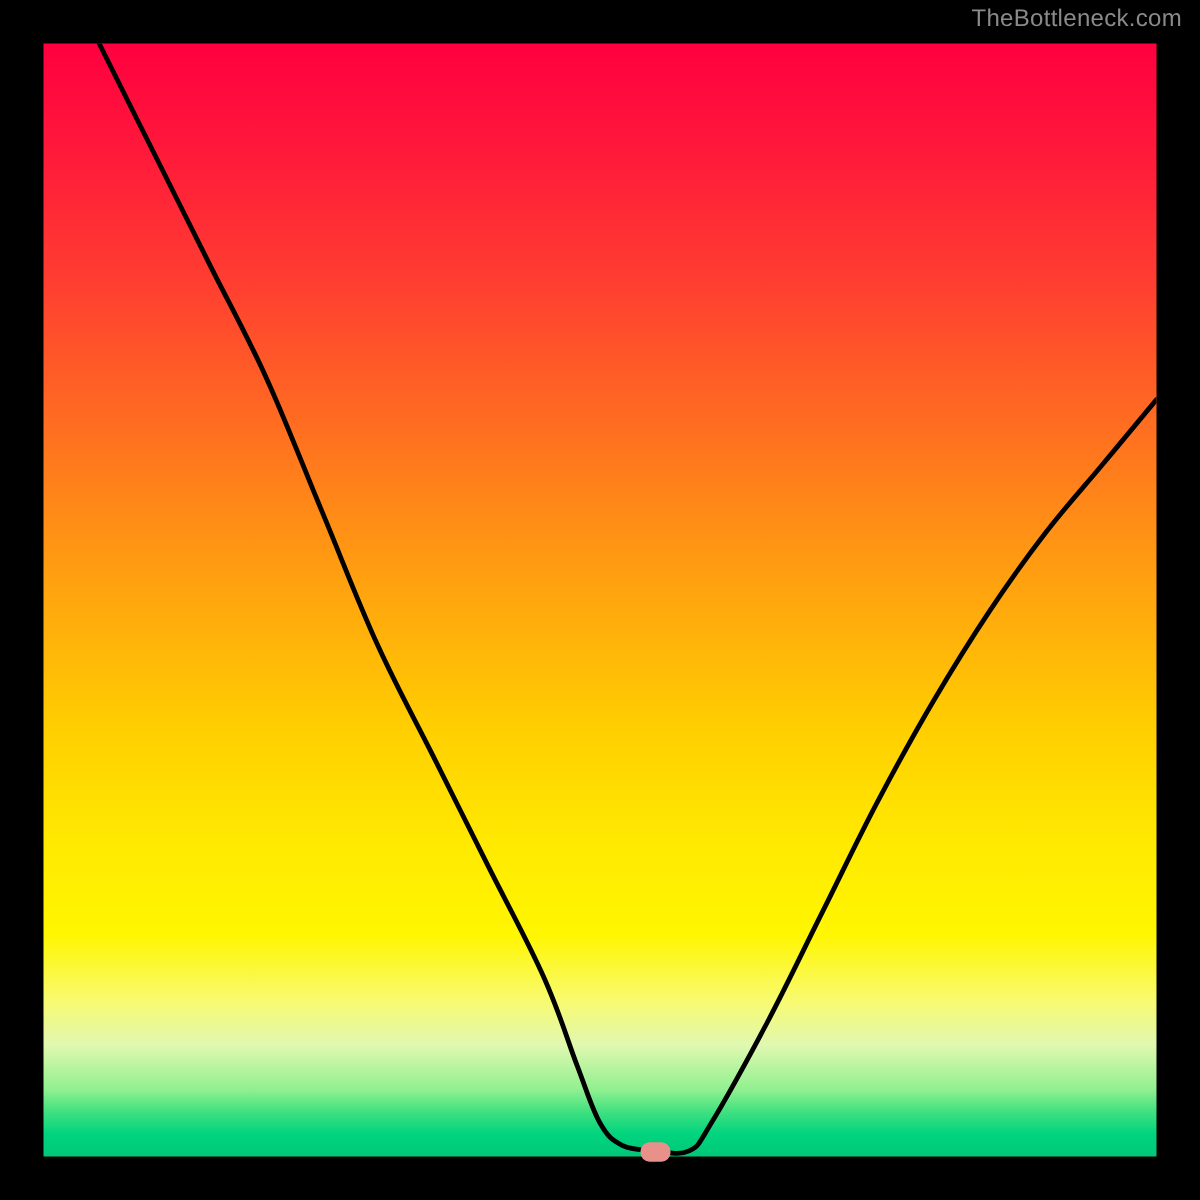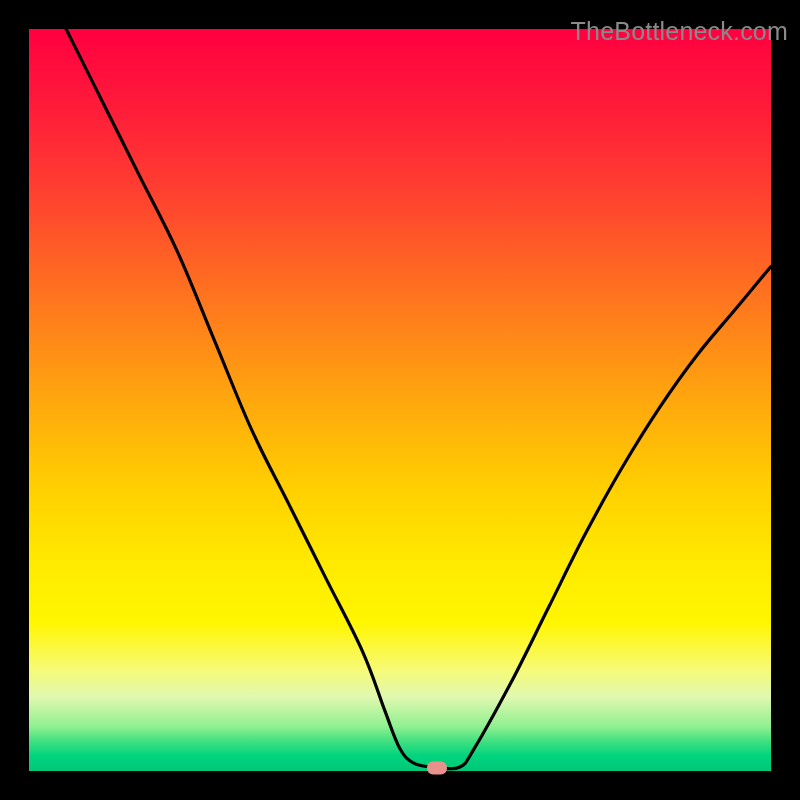--- a/index.html
+++ b/index.html
@@ -49,24 +49,24 @@
   .marker {
     position: absolute;
     width: 20px;
     height: 13px;
     background: #e8918b;
     border-radius: 6px;
     transform: translate(-50%, -50%);
   }
   .watermark {
     position: absolute;
-    top: 17px;
+    top: 4px;
     right: 12px;
     font-family: Arial, Helvetica, sans-serif;
-    font-size: 25px;
+    font-size: 16px;
     color: #8a8a8a;
     letter-spacing: 0.2px;
   }
 </style>
 </head>
 <body>
 <div class="frame">
   <div class="plot">
     <svg class="curve" viewBox="0 0 742 742" preserveAspectRatio="none">
       <path d="M 37.1 0.0 C 43.8 13.4, 60.8 47.5, 74.2 74.2 C 87.6 100.9, 97.9 121.7, 111.3 148.4 C 124.7 175.1, 135.0 193.2, 148.4 222.6 C 161.8 252.0, 172.1 279.6, 185.5 311.6 C 198.9 343.7, 209.2 371.3, 222.6 400.7 C 236.0 430.1, 246.3 448.2, 259.7 474.9 C 273.1 501.6, 283.4 522.4, 296.8 549.1 C 310.2 575.8, 323.2 599.2, 333.9 623.3 C 344.6 647.3, 349.5 665.3, 356.2 682.6 C 362.8 700.0, 365.7 710.4, 371.0 719.7 C 376.3 729.1, 379.2 731.2, 385.8 734.6 C 392.5 737.9, 400.1 737.6, 408.1 738.3 C 416.1 739.0, 423.7 741.6, 430.4 738.3 C 437.0 735.0, 435.9 735.1, 445.2 719.7 C 454.5 704.4, 468.9 678.3, 482.3 653.0 C 495.7 627.6, 506.0 605.5, 519.4 578.8 C 532.8 552.0, 543.1 529.9, 556.5 504.6 C 569.9 479.2, 580.2 460.5, 593.6 437.8 C 607.0 415.1, 617.3 398.5, 630.7 378.4 C 644.1 358.4, 654.4 343.8, 667.8 326.5 C 681.2 309.1, 691.5 298.0, 704.9 282.0 C 718.3 265.9, 735.3 245.5, 742.0 237.4" id="curvePath" fill="none" stroke="#000" stroke-width="3.2" stroke-linecap="round" stroke-linejoin="round"></path>

